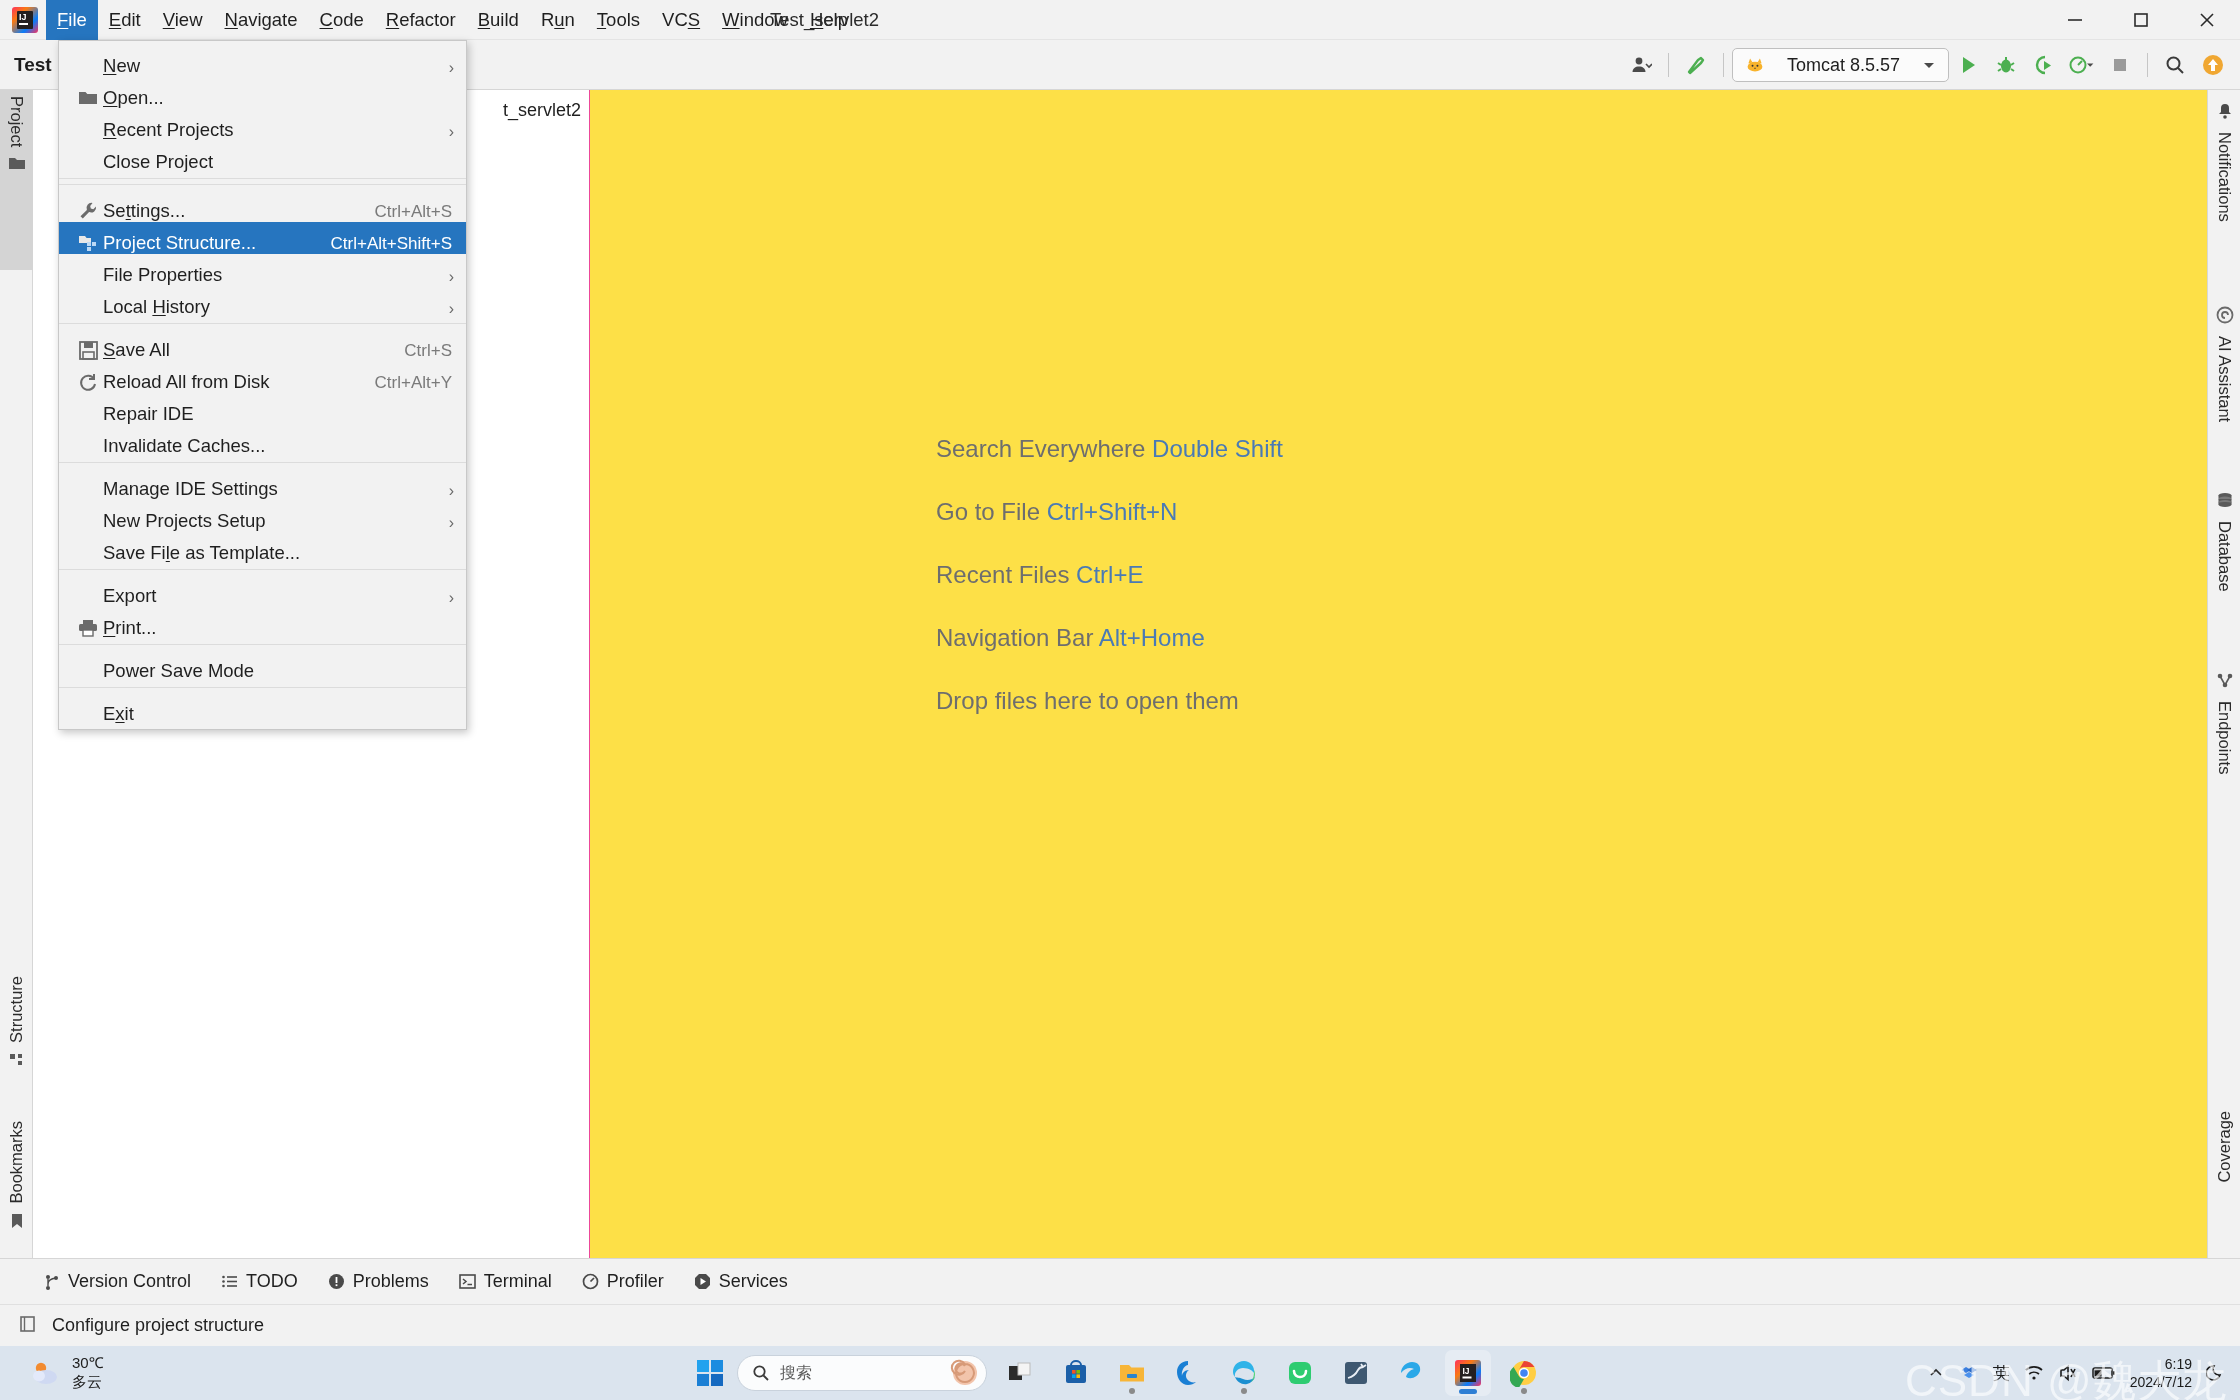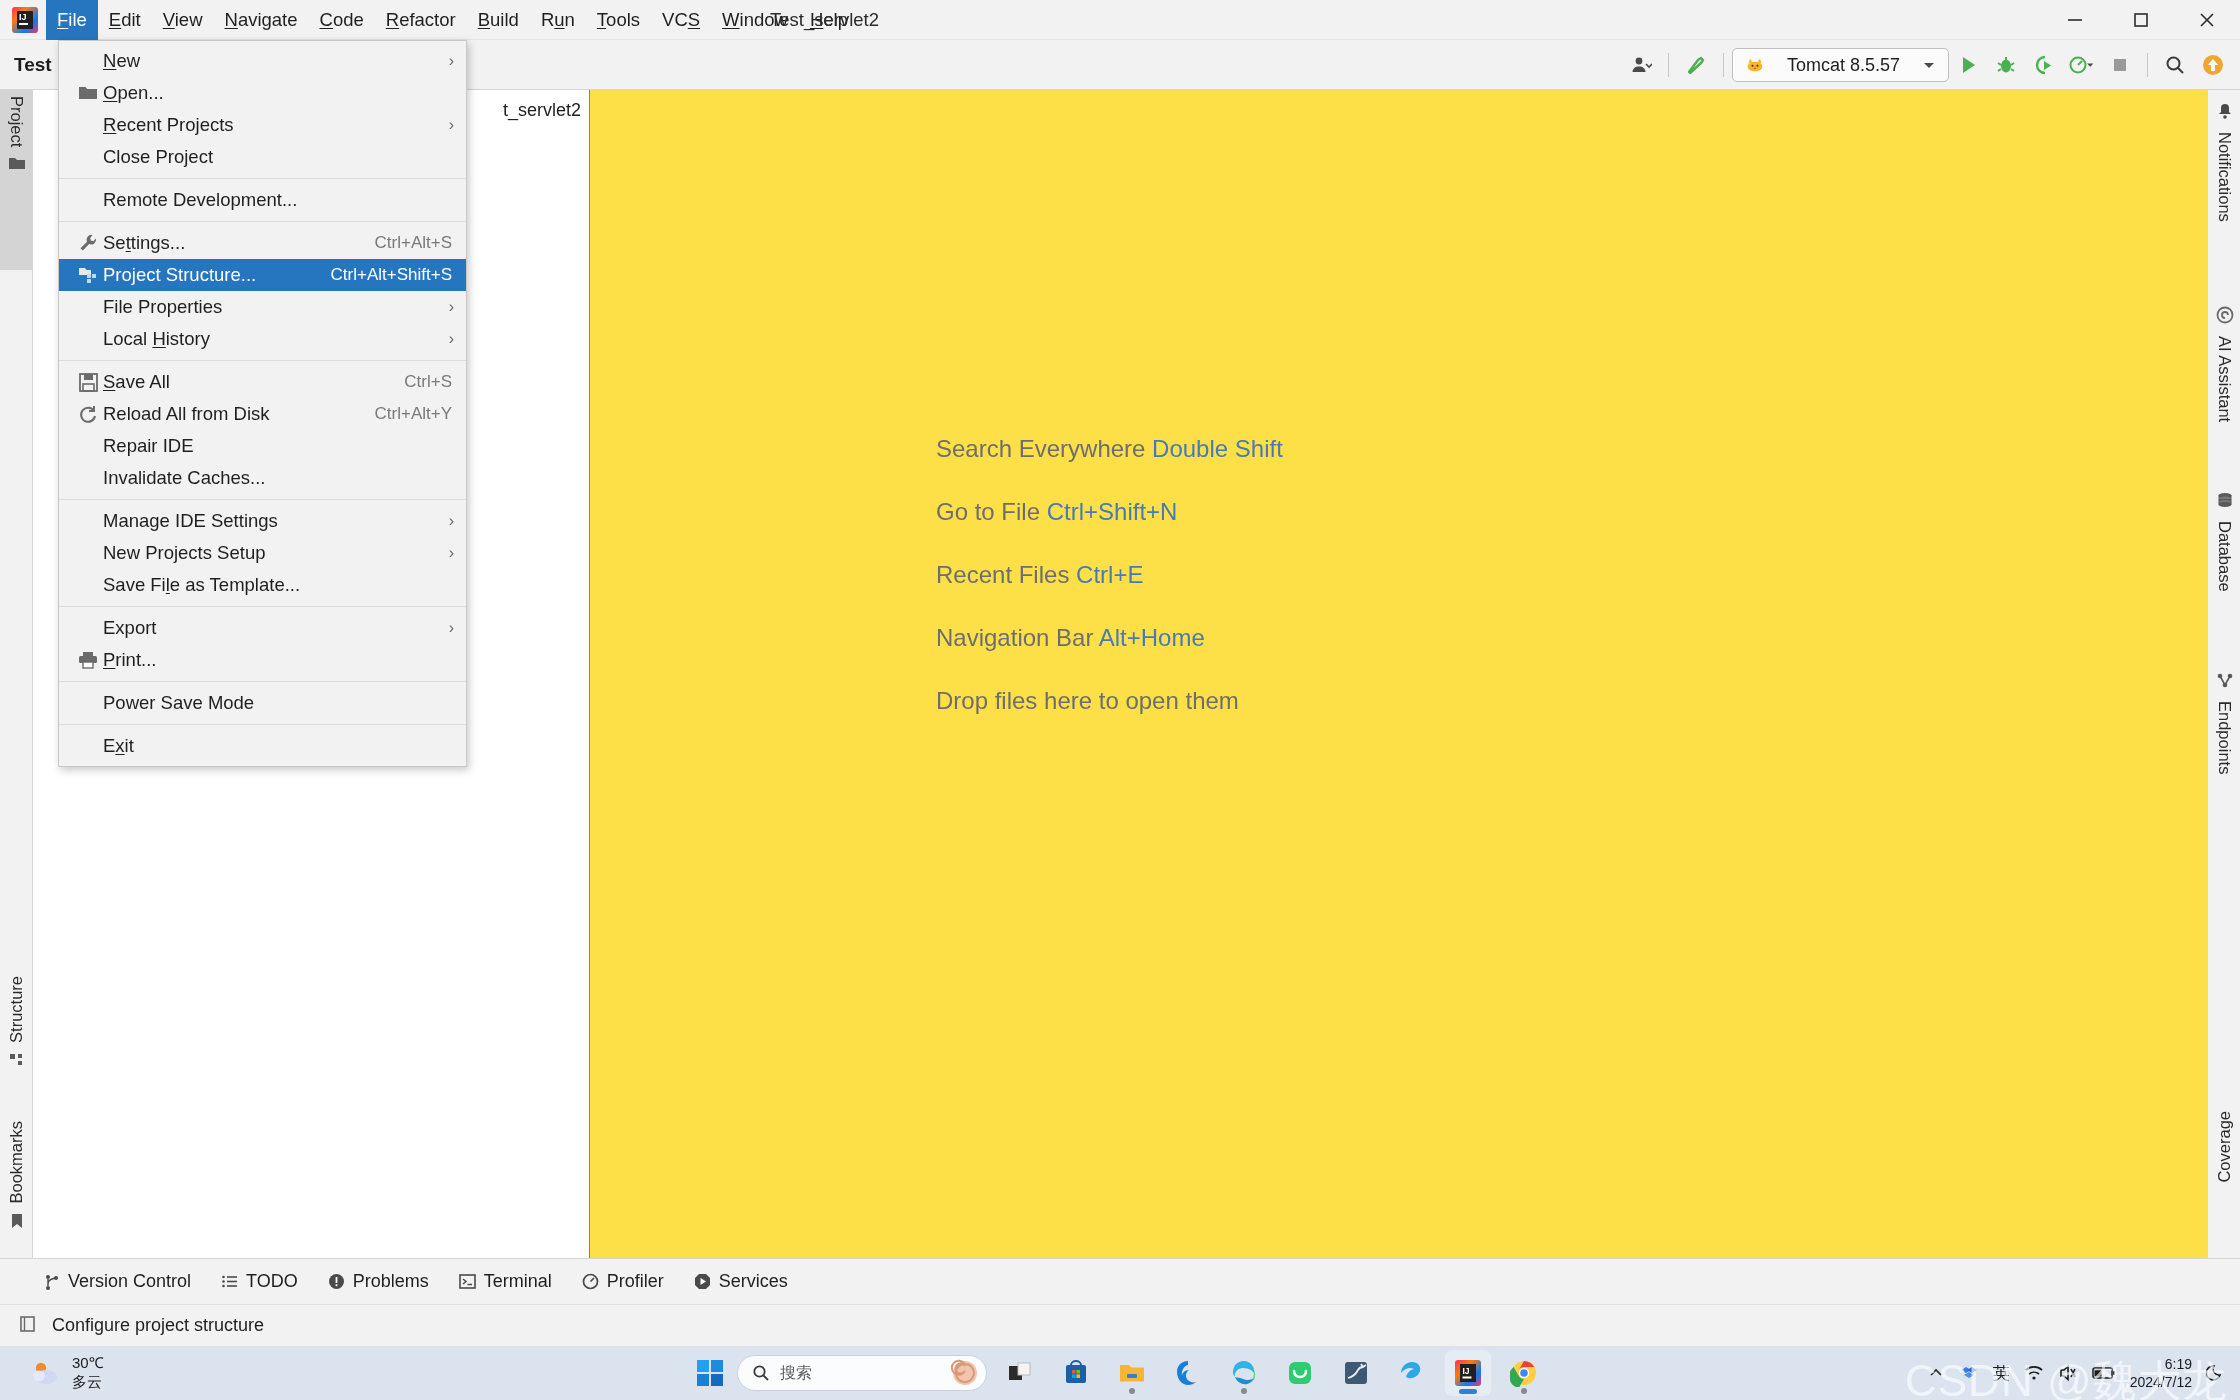--- a/index.html
+++ b/index.html
@@ -155,21 +155,21 @@
     letter-spacing:1px;
   }
 
   
   .dropdown {
     position:absolute; left:58px; top:40px; width:409px;
     background:#f2f2f2; border:1px solid #c8c8c8;
     box-shadow:2px 3px 8px rgba(0,0,0,0.22); z-index:50; padding:4px 0;
   }
   .dd-item {
-    height:32px; display:flex; align-items:center; position:relative;
+    height:32px; display:flex; align-items:flex-end; position:relative;
     font-size:18.5px; color:#1f1f1f; cursor:default; padding-left:14px;
   }
   .dd-item.sel { background:#2675bf; color:#ffffff; }
   .dd-ico { width:30px; height:22px; display:flex; align-items:center; justify-content:center; flex:none; }
   .dd-label { flex:1; white-space:nowrap; }
   .dd-label u { text-decoration:underline; text-underline-offset:2px; }
   .dd-accel { font-size:17px; color:#7a7a7a; margin-right:14px; white-space:nowrap; }
   .dd-item.sel .dd-accel { color:#ffffff; }
   .dd-arrow { margin-right:12px; color:#6b6b6b; font-size:16px; }
   .dd-sep { height:1px; background:#dcdcdc; margin:5px 0; }
@@ -666,24 +666,20 @@
       <div class="dd-item">
         <span class="dd-ico"></span>
         <span class="dd-label"><u>R</u>ecent Projects</span>
         <span class="dd-arrow">›</span>
       </div>
       <div class="dd-item">
         <span class="dd-ico"></span>
         <span class="dd-label">Close Project</span>
       </div>
       <div class="dd-sep"></div>
-      <div class="dd-item">
-        <span class="dd-ico"></span>
-        <span class="dd-label">Remote Development...</span>
-      </div>
       <div class="dd-sep"></div>
       <div class="dd-item">
         <span class="dd-ico">
           <svg width="20" height="20" viewBox="0 0 20 20">
             <path d="M14.5 2 a5 5 0 0 0 -5.6 6.9 L2.5 15.2 l2.3 2.3 l6.3 -6.4 A5 5 0 0 0 18 5.5 l-2.7 2.7 l-2.5 -0.6 l-0.6 -2.5z" fill="#6b6b6b"></path>
           </svg>
         </span>
         <span class="dd-label">Se<u>t</u>tings...</span>
         <span class="dd-accel">Ctrl+Alt+S</span>
       </div>

